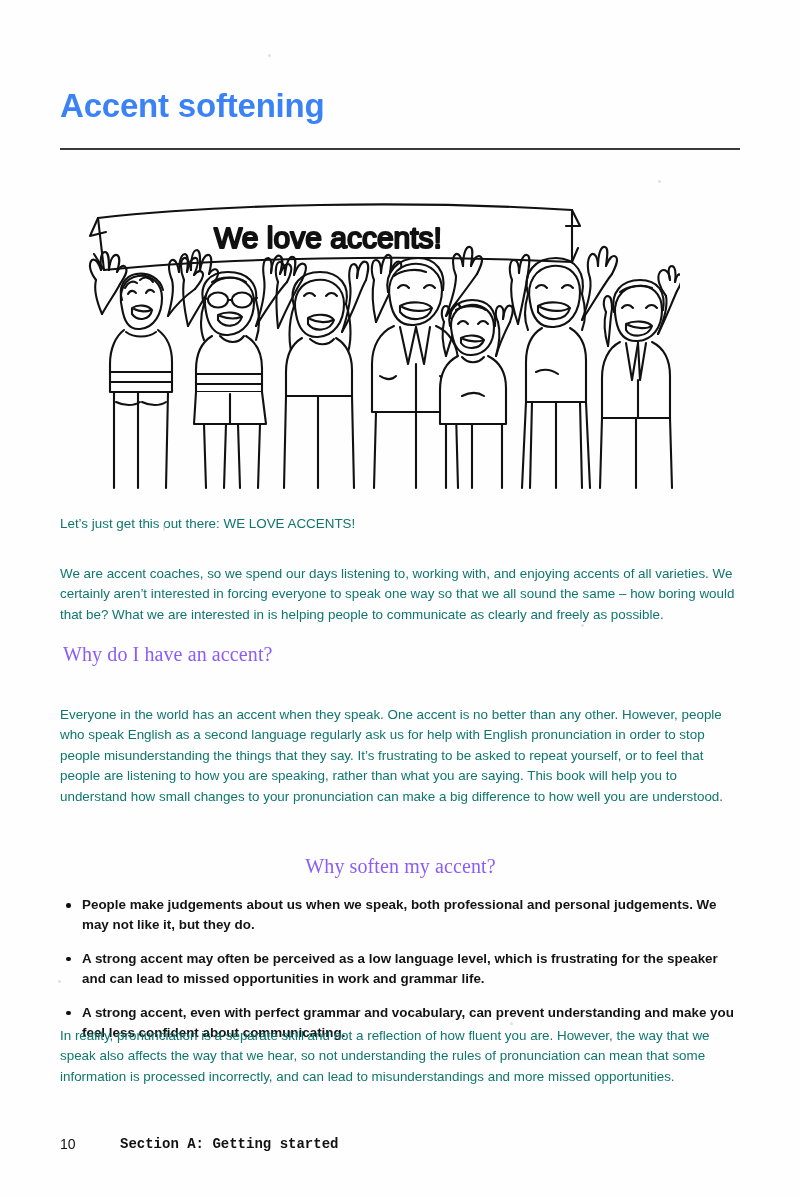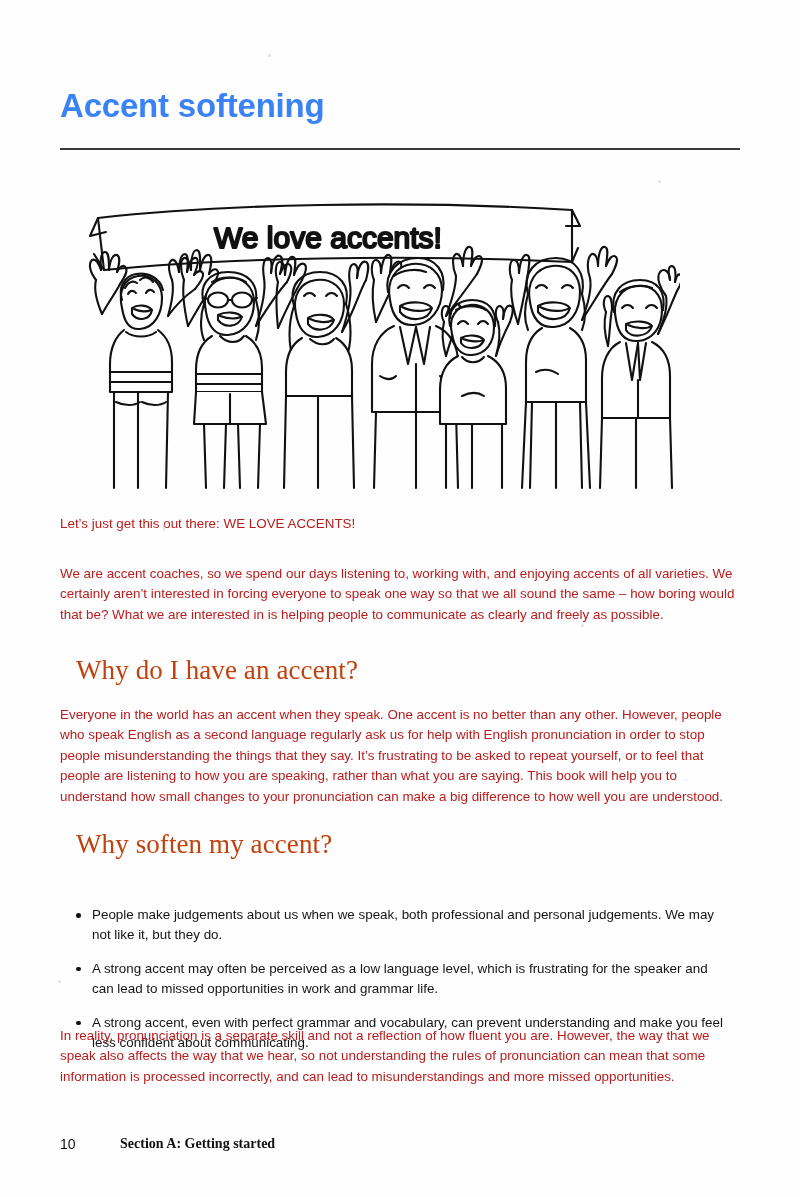--- a/index.html
+++ b/index.html
@@ -69,37 +69,38 @@
   .col {
     position: absolute;
     left: 60px;
     width: 681px;
   }
   p.body {
     margin: 0;
     font-family: "Liberation Sans", sans-serif;
     font-size: 13.4px;
     line-height: 20.4px;
-    color: #b91c1c;
+    color: #0f766e;
     text-align: left;
   }
   h2.section {
-    margin: 16px;
+    margin: 3px;
     font-family: "Liberation Serif", serif;
     font-weight: normal;
-    font-size: 27px;
+    font-size: 20px;
     line-height: 1.1;
-    color: #c2410c;
+    color: #8b5cf6;
     letter-spacing: 0.1px;
   }
 
   .bullets {
-    margin: 10px;
+    margin: 0;
     padding: 0;
     list-style: none;
+    font-weight: bold;
   }
   .bullets li {
     position: relative;
     padding-left: 22px;
     margin-bottom: 13px;
     font-family: "Liberation Sans", sans-serif;
     font-size: 13.4px;
     line-height: 20.4px;
     color: #141414;
   }
@@ -128,21 +129,21 @@
     top: 0;
     font-family: "Liberation Sans", sans-serif;
     font-size: 14px;
     color: #111111;
     text-align: center;
   }
   .footer .sectitle {
     position: absolute;
     left: 60px;
     top: 0;
-    font-family: Liberation Serif, serif;
+    font-family: Liberation Mono, monospace;
     font-weight: bold;
     font-size: 14px;
     color: #111111;
     white-space: nowrap;
   }
 
   
   .speck {
     position: absolute;
     background: #c9c9c9;
@@ -408,21 +409,21 @@
     <p class="body">We are accent coaches, so we spend our days listening to, working with, and enjoying accents of all varieties. We certainly aren’t interested in forcing everyone to speak one way so that we all sound the same – how boring would that be? What we are interested in is helping people to communicate as clearly and freely as possible.</p>
   </div>
 
   <div class="col" style="top:640px;">
     <h2 class="section">Why do I have an accent?</h2>
   </div>
   <div class="col" style="top:705px;">
     <p class="body">Everyone in the world has an accent when they speak. One accent is no better than any other. However, people who speak English as a second language regularly ask us for help with English pronunciation in order to stop people misunderstanding the things that they say. It’s frustrating to be asked to repeat yourself, or to feel that people are listening to how you are speaking, rather than what you are saying. This book will help you to understand how small changes to your pronunciation can make a big difference to how well you are understood.</p>
   </div>
 
-  <div class="col" style="top:814px;">
+  <div class="col" style="top:852px;text-align:center;">
     <h2 class="section">Why soften my accent?</h2>
   </div>
 
   <div class="col" style="top:895px;">
     <ul class="bullets">
       <li>
         <span class="dot"></span>
         <span>People make judgements about us when we speak, both professional and personal judgements. We may not like it, but they do.</span>
       </li>
       <li>

